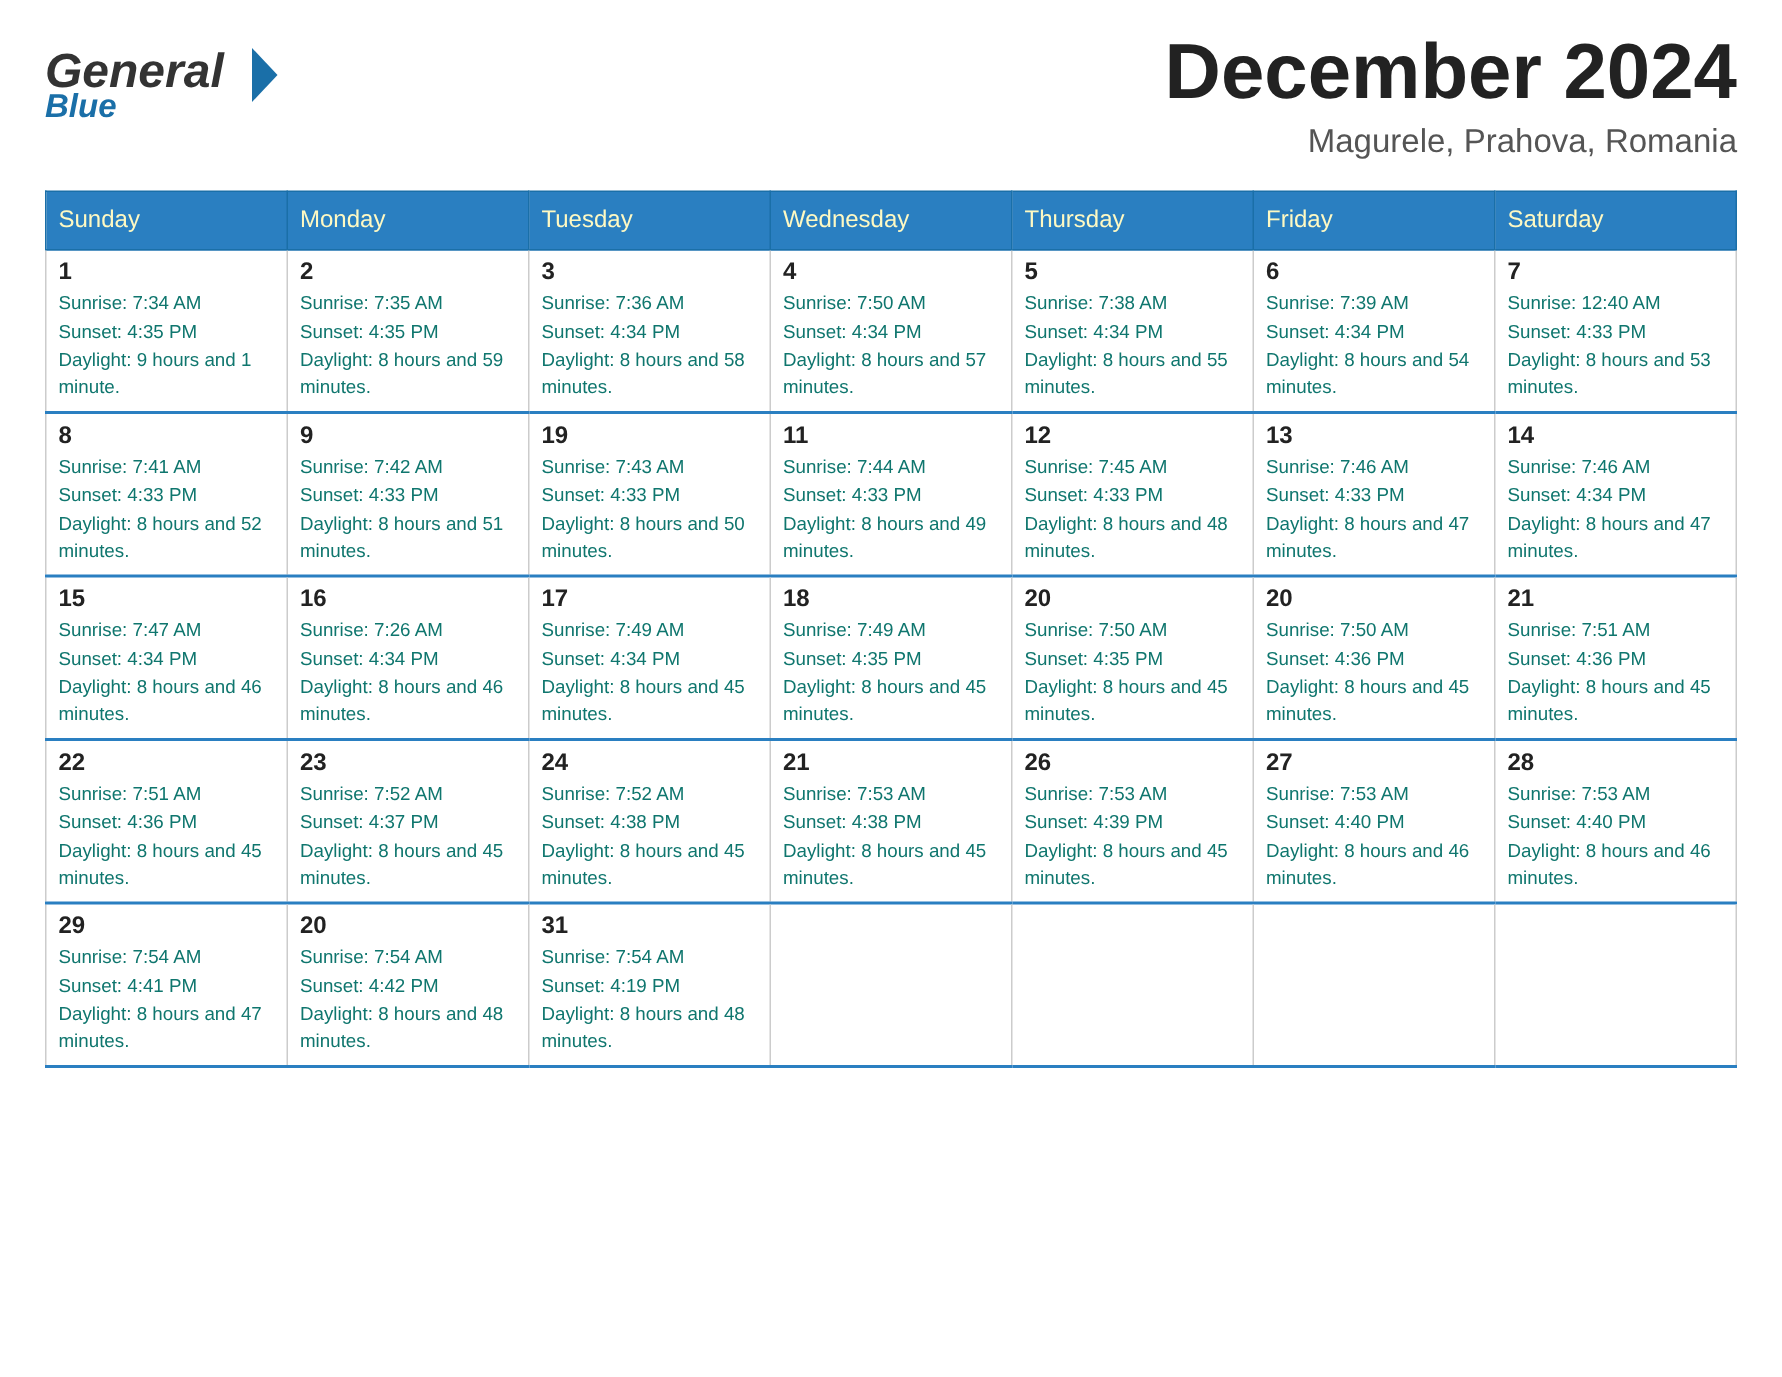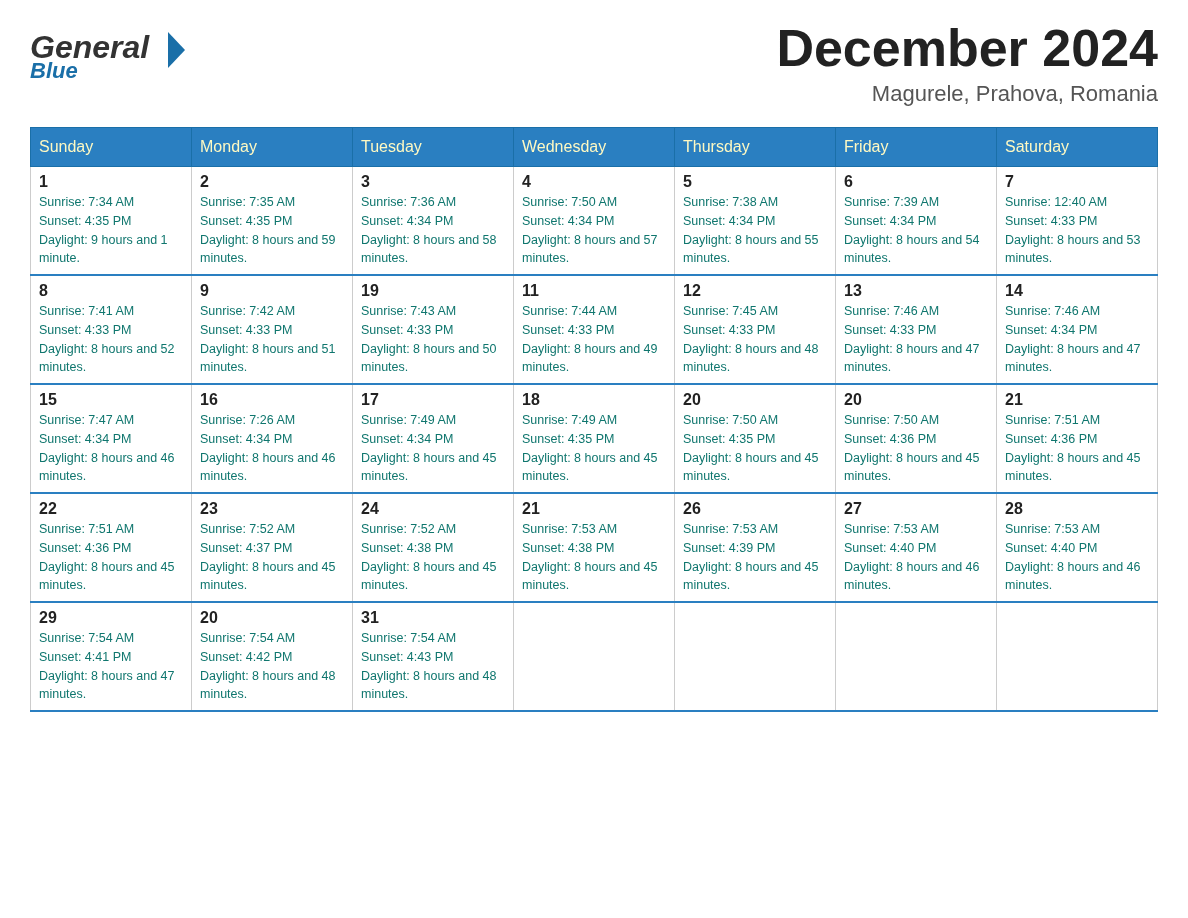--- a/index.html
+++ b/index.html
@@ -365,21 +365,21 @@
         <div class="day-info">
           <span>Sunrise: 7:54 AM</span><br>
           <span>Sunset: 4:42 PM</span><br>
           <span>Daylight: 8 hours and 48 minutes.</span>
         </div>
       </td>
         <td>
         <span class="day-num">31</span>
         <div class="day-info">
           <span>Sunrise: 7:54 AM</span><br>
-          <span>Sunset: 4:43 PM</span><br>
+          <span>Sunset: 4:19 PM</span><br>
           <span>Daylight: 8 hours and 48 minutes.</span>
         </div>
       </td>
         <td class="empty-cell"></td>
         <td class="empty-cell"></td>
         <td class="empty-cell"></td>
         <td class="empty-cell"></td>
       </tr>
     </tbody>
 </table>

